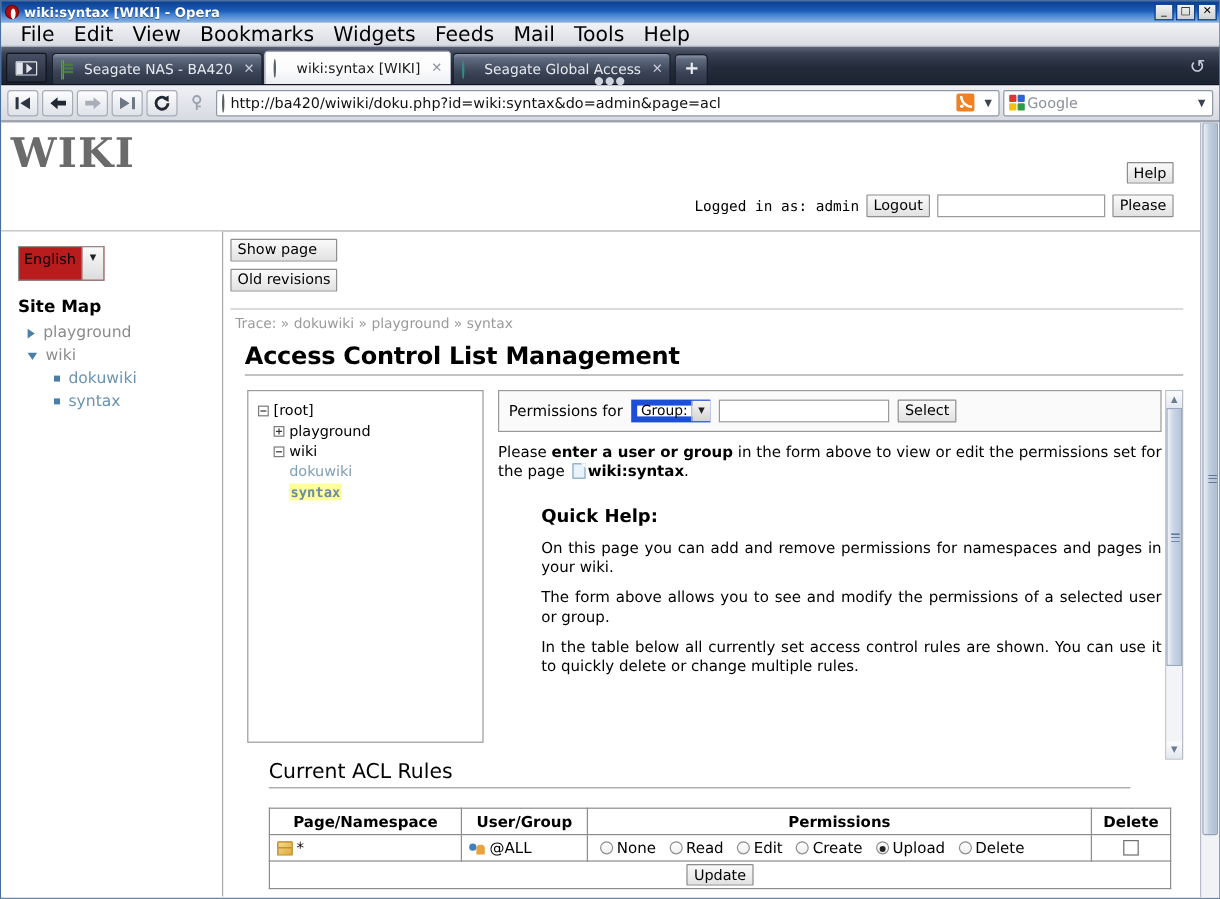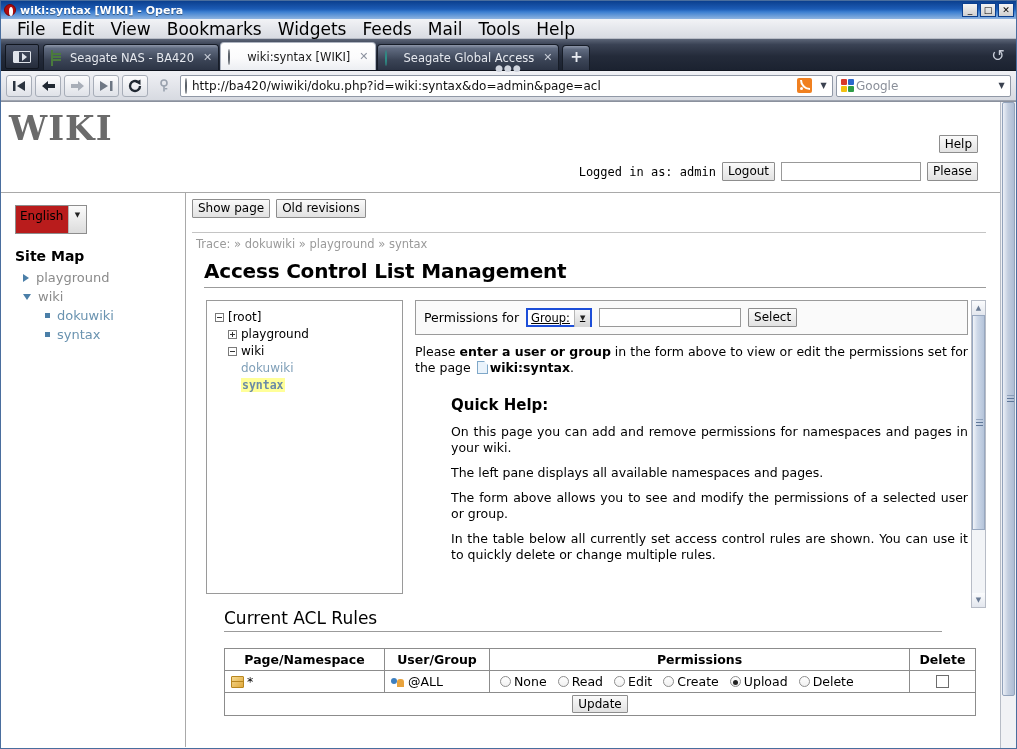--- a/index.html
+++ b/index.html
@@ -223,21 +223,21 @@
   .smlist li.lvl2 { padding-left:22px; }
   .bul-right { width:0;height:0;border-left:6px solid #4b7fa8;border-top:4px solid transparent;border-bottom:4px solid transparent;flex:0 0 6px;}
   .bul-down { width:0;height:0;border-top:6px solid #4b7fa8;border-left:4px solid transparent;border-right:4px solid transparent;flex:0 0 8px;}
   .bul-sq { width:5px;height:5px;background:#4b7fa8;flex:0 0 5px;}
   .smlink { color:#6a93b0; text-decoration:none; }
   .smlink.plain { color:#8b8b8b; }
 
   
   .content { flex:1 1 auto; padding:6px 14px 0 6px; position:relative; min-width:0; }
   .toolrow { display:flex; align-items:center; }
-  .toolrow .left { display:flex; gap:6px; }
+  .toolrow .left { display:flex; gap:6px;flex-direction:column; }
   .toolrow .right { margin-left:auto; display:flex; gap:6px; }
   .trace {
     border-top:1px solid #c4c4c4; margin-top:14px; padding:4px 0 6px 4px;
     font-size:11.5px; color:#9a9a9a; font-family:"DejaVu Sans", sans-serif;
   }
   h1.acl-title {
     font-family:"DejaVu Sans", sans-serif; font-size:20px; font-weight:bold;
     color:#000; margin:2px 0 4px 12px; padding-bottom:4px;
     border-bottom:1px solid #9b9b9b; letter-spacing:-.2px;
   }
@@ -261,22 +261,22 @@
   .tnode.link { color:#7f9fb8; }
   .tnode.current { background:#ffff99; color:#6b8ba6; font-weight:bold; font-family:"DejaVu Sans Mono", monospace; font-size:11.5px; padding:0 1px;}
 
   .rightcol { flex:1 1 auto; min-width:0; position:relative; padding-right:18px; }
   .perm-form {
     border:1px solid #9a9a9a; background:#fafafa; padding:7px 8px;
     display:flex; align-items:center; gap:7px;
   }
   .perm-form .plabel { font-size:12.5px; color:#000; }
   .sel-group {
-    display:inline-flex; align-items:flex-start; border:2px solid #1d4ed8;
-    background:#ffffff; height:19px; width:66px;text-decoration:underline;
+    display:inline-flex; align-items:center; border:5px solid #1d4ed8;
+    background:#ffffff; height:19px; width:66px;
   }
   .sel-group .sv { flex:1 1 auto; font-size:11.5px; padding:0 3px; line-height:17px; }
   .sel-group .sa {
     width:16px;flex:0 0 16px;border-left:1px solid #b6b6b6;
     background:linear-gradient(to bottom,#f7f7f7,#d4d4d4);
     font-size:7px;text-align:center;line-height:17px;color:#222;
   }
   .paragraph { font-size:12.5px; color:#000; line-height:16px; margin:9px 0 0 0; text-align:justify; }
   .paragraph b { font-weight:bold; }
   .p-indent { margin-left:36px; }
@@ -562,21 +562,20 @@
                 </span>
                 <input class="txtfield" style="width: 142px;" value="">
                 <span class="btn">Select</span>
               </div>
 
               <p class="paragraph"><span>Please </span><b>enter a user or group</b><span> in the form above to view or edit the permissions set for the page </span><span class="pageicon"></span><b>wiki:syntax</b><span>.</span></p>
 
               <h2 class="qh">Quick Help:</h2>
 
               <p class="paragraph p-indent">On this page you can add and remove permissions for namespaces and pages in your wiki.</p>
-              <p class="paragraph p-indent">The left pane displays all available namespaces and pages.</p>
               <p class="paragraph p-indent">The form above allows you to see and modify the permissions of a selected user or group.</p>
               <p class="paragraph p-indent">In the table below all currently set access control rules are shown. You can use it to quickly delete or change multiple rules.</p>
 
               <div class="inner-sb">
                 <div class="arrow">▲</div>
                 <div class="itrack"></div>
                 <div class="ithumb">
                     <span class="igrip"></span>
                   </div>
                 <div class="arrow bot">▼</div>

